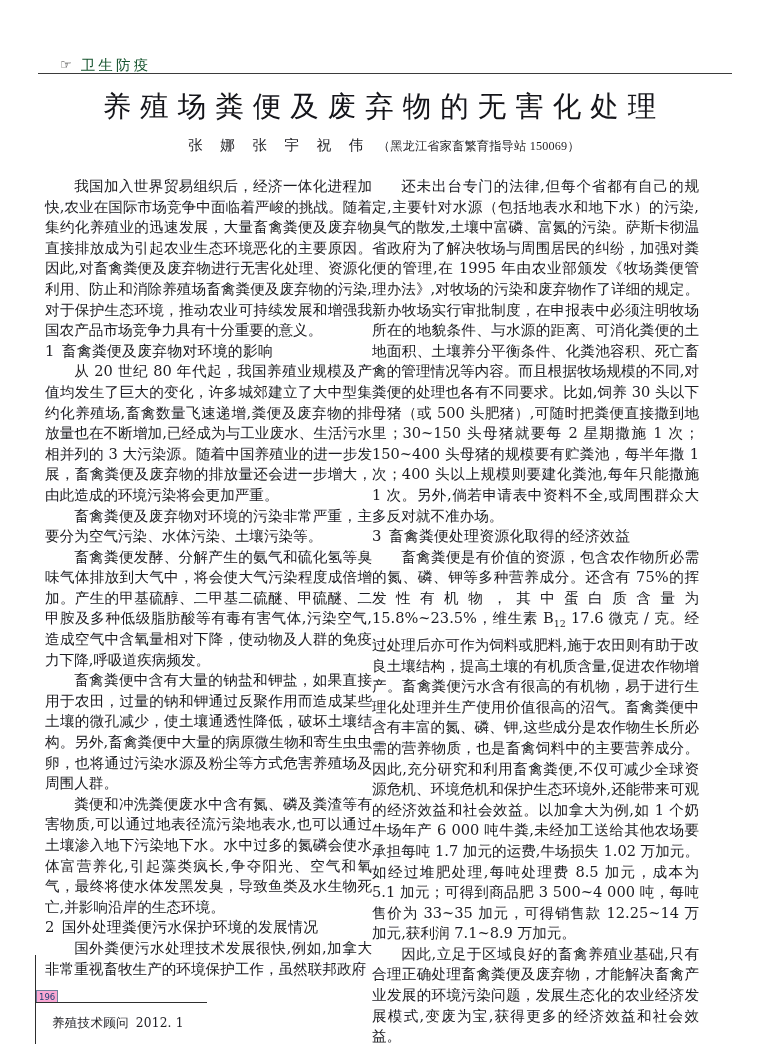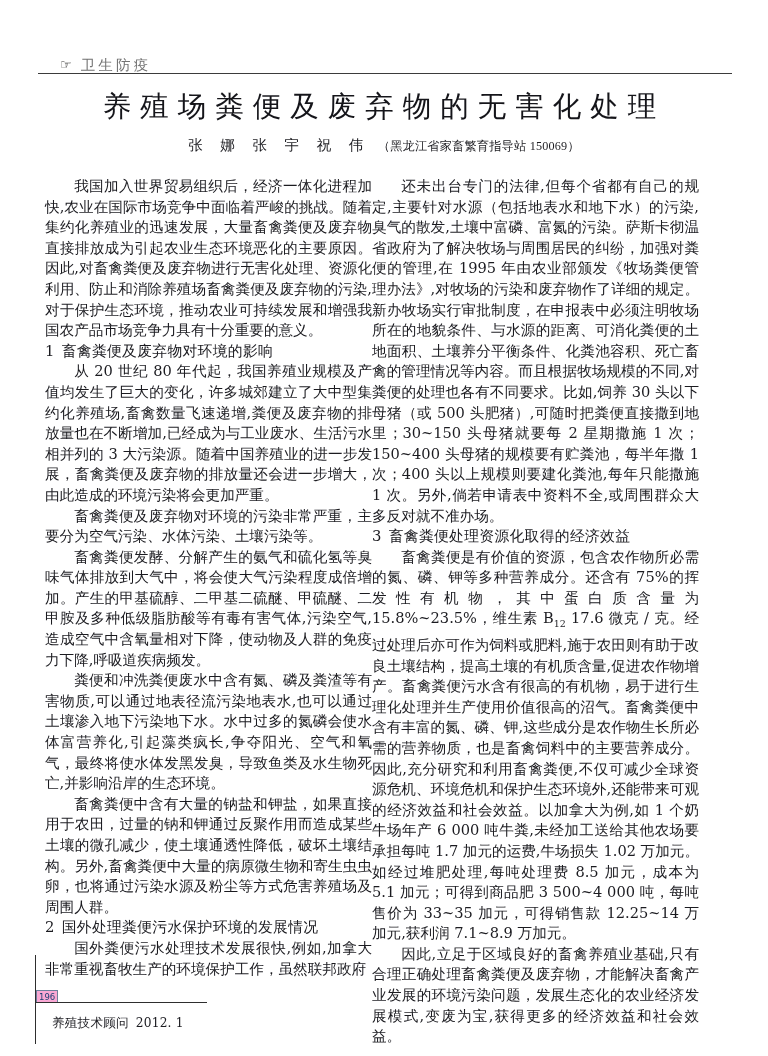--- a/index.html
+++ b/index.html
@@ -44,21 +44,21 @@
     display: inline-block;
     font-size: 13px;
     line-height: 1;
     color: #30302f;
     transform: translateY(-1px);
     font-family: "DejaVu Sans", sans-serif;
   }
   .runhead-label {
     font-size: 14.5px;
     letter-spacing: 3.2px;
-    color: #737373;
+    color: #14532d;
     font-family: "DejaVu Serif", "Liberation Serif", serif;
   }
   .runhead-rule {
     position: absolute;
     left: 38px;
     top: 73px;
     width: 694px;
     height: 0;
     border-top: 1.1px solid #3b3b3b;
   }
@@ -202,22 +202,22 @@
   </div>
 
   <div class="cols">
 
     <div class="col">
       <p>我国加入世界贸易组织后，经济一体化进程加快,农业在国际市场竞争中面临着严峻的挑战。随着集约化养殖业的迅速发展，大量畜禽粪便及废弃物直接排放成为引起农业生态环境恶化的主要原因。因此,对畜禽粪便及废弃物进行无害化处理、资源化利用、防止和消除养殖场畜禽粪便及废弃物的污染,对于保护生态环境，推动农业可持续发展和增强我国农产品市场竞争力具有十分重要的意义。</p>
       <h2><span class="secnum">1</span><span>畜禽粪便及废弃物对环境的影响</span></h2>
       <p>从 20 世纪 80 年代起，我国养殖业规模及产值均发生了巨大的变化，许多城郊建立了大中型集约化养殖场,畜禽数量飞速递增,粪便及废弃物的排放量也在不断增加,已经成为与工业废水、生活污水相并列的 3 大污染源。随着中国养殖业的进一步发展，畜禽粪便及废弃物的排放量还会进一步增大，由此造成的环境污染将会更加严重。</p>
       <p>畜禽粪便及废弃物对环境的污染非常严重，主要分为空气污染、水体污染、土壤污染等。</p>
       <p>畜禽粪便发酵、分解产生的氨气和硫化氢等臭味气体排放到大气中，将会使大气污染程度成倍增加。产生的甲基硫醇、二甲基二硫醚、甲硫醚、二甲胺及多种低级脂肪酸等有毒有害气体,污染空气,造成空气中含氧量相对下降，使动物及人群的免疫力下降,呼吸道疾病频发。</p>
+      <p>畜禽粪便中含有大量的钠盐和钾盐，如果直接用于农田，过量的钠和钾通过反聚作用而造成某些土壤的微孔减少，使土壤通透性降低，破坏土壤结构。另外,畜禽粪便中大量的病原微生物和寄生虫虫卵，也将通过污染水源及粉尘等方式危害养殖场及周围人群。</p>
       <p>粪便和冲洗粪便废水中含有氮、磷及粪渣等有害物质,可以通过地表径流污染地表水,也可以通过土壤渗入地下污染地下水。水中过多的氮磷会使水体富营养化,引起藻类疯长,争夺阳光、空气和氧气，最终将使水体发黑发臭，导致鱼类及水生物死亡,并影响沿岸的生态环境。</p>
-      <p>畜禽粪便中含有大量的钠盐和钾盐，如果直接用于农田，过量的钠和钾通过反聚作用而造成某些土壤的微孔减少，使土壤通透性降低，破坏土壤结构。另外,畜禽粪便中大量的病原微生物和寄生虫虫卵，也将通过污染水源及粉尘等方式危害养殖场及周围人群。</p>
       <h2><span class="secnum">2</span><span>国外处理粪便污水保护环境的发展情况</span></h2>
       <p>国外粪便污水处理技术发展很快,例如,加拿大非常重视畜牧生产的环境保护工作，虽然联邦政府</p>
     </div>
 
     <div class="col">
       <p>还未出台专门的法律,但每个省都有自己的规定,主要针对水源（包括地表水和地下水）的污染,臭气的散发,土壤中富磷、富氮的污染。萨斯卡彻温省政府为了解决牧场与周围居民的纠纷，加强对粪便的管理,在 1995 年由农业部颁发《牧场粪便管理办法》,对牧场的污染和废弃物作了详细的规定。新办牧场实行审批制度，在申报表中必须注明牧场所在的地貌条件、与水源的距离、可消化粪便的土地面积、土壤养分平衡条件、化粪池容积、死亡畜禽的管理情况等内容。而且根据牧场规模的不同,对粪便的处理也各有不同要求。比如,饲养 30 头以下母猪（或 500 头肥猪）,可随时把粪便直接撒到地里；30~150 头母猪就要每 2 星期撒施 1 次；150~400 头母猪的规模要有贮粪池，每半年撒 1 次；400 头以上规模则要建化粪池,每年只能撒施 1 次。另外,倘若申请表中资料不全,或周围群众大多反对就不准办场。</p>
       <h2><span class="secnum">3</span><span>畜禽粪便处理资源化取得的经济效益</span></h2>
       <p><span>畜禽粪便是有价值的资源，包含农作物所必需的氮、磷、钾等多种营养成分。还含有 75%的挥发性有机物，其中蛋白质含量为 15.8%~23.5%，维生素 B</span><sub>12</sub><span> 17.6 微克 / 克。经过处理后亦可作为饲料或肥料,施于农田则有助于改良土壤结构，提高土壤的有机质含量,促进农作物增产。畜禽粪便污水含有很高的有机物，易于进行生理化处理并生产使用价值很高的沼气。畜禽粪便中含有丰富的氮、磷、钾,这些成分是农作物生长所必需的营养物质，也是畜禽饲料中的主要营养成分。因此,充分研究和利用畜禽粪便,不仅可减少全球资源危机、环境危机和保护生态环境外,还能带来可观的经济效益和社会效益。以加拿大为例,如 1 个奶牛场年产 6 000 吨牛粪,未经加工送给其他农场要承担每吨 1.7 加元的运费,牛场损失 1.02 万加元。如经过堆肥处理,每吨处理费 8.5 加元，成本为 5.1 加元；可得到商品肥 3 500~4 000 吨，每吨售价为 33~35 加元，可得销售款 12.25~14 万加元,获利润 7.1~8.9 万加元。</span></p>
       <p>因此,立足于区域良好的畜禽养殖业基础,只有合理正确处理畜禽粪便及废弃物，才能解决畜禽产业发展的环境污染问题，发展生态化的农业经济发展模式,变废为宝,获得更多的经济效益和社会效益。</p>
     </div>

